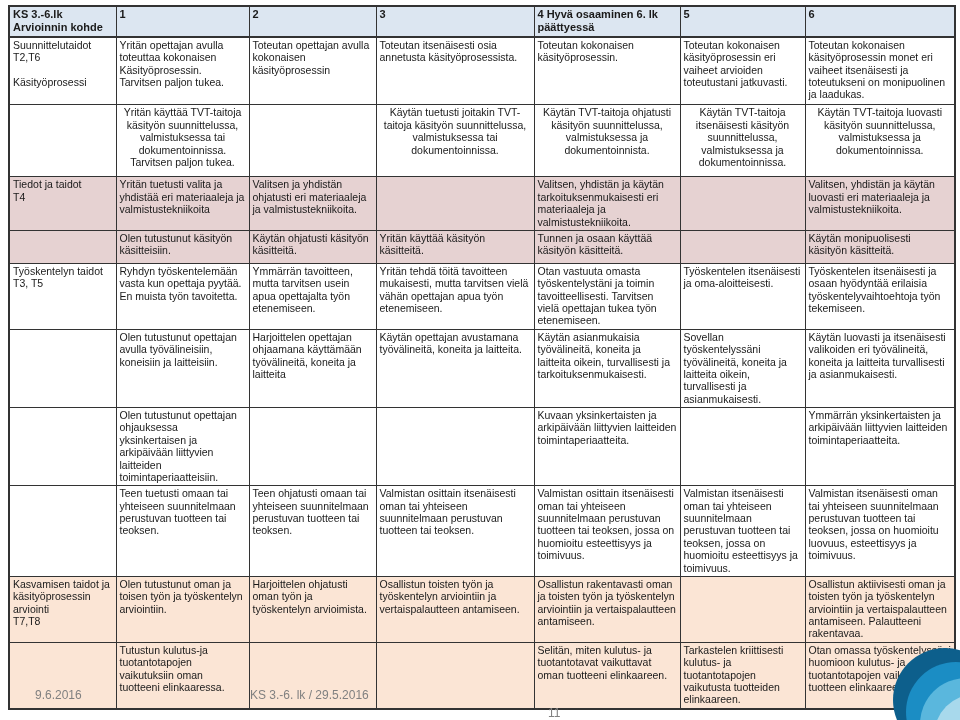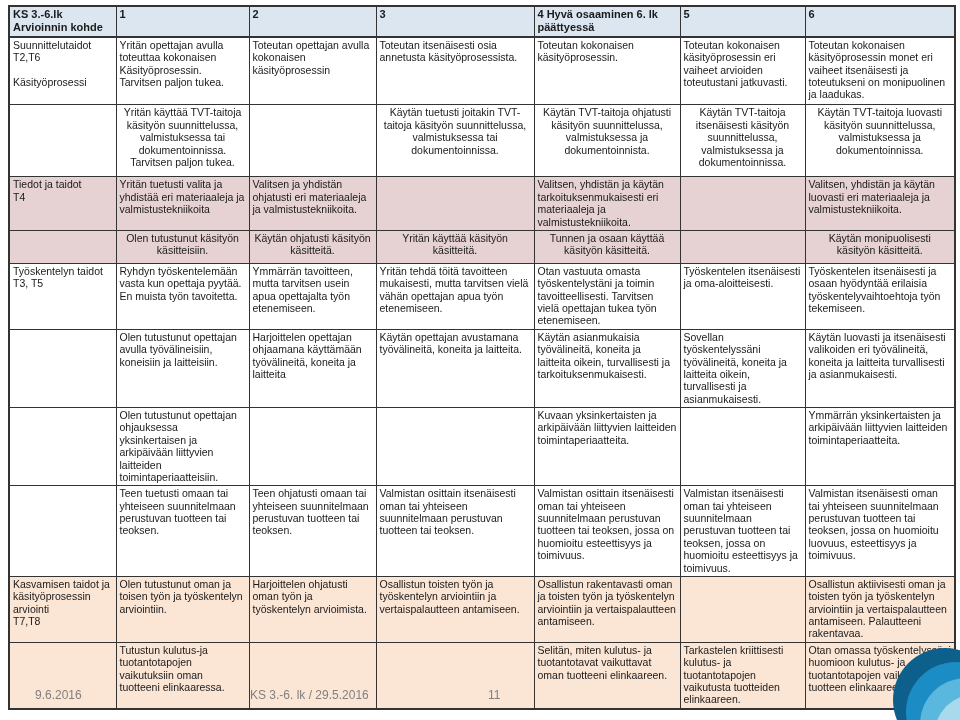--- a/index.html
+++ b/index.html
@@ -27,35 +27,35 @@
   }
   table.rubric thead th{
     background:var(--bandBlue);
     text-align:left; font-weight:bold; font-size:11px;
     border-bottom:2px solid var(--borderCol);
   }
   thead tr{height:26px;}
   tbody tr:nth-child(1){height:68px;}
   tbody tr:nth-child(2){height:72px;text-align:center;}
   tbody tr:nth-child(3){height:46px;}
-  tbody tr:nth-child(4){height:33px;text-align:center;}
+  tbody tr:nth-child(4){height:33px;}
   tbody tr:nth-child(5){height:61px;}
   tbody tr:nth-child(6){height:60px;border-radius:19px;}
   tbody tr:nth-child(7){height:61px;}
   tbody tr:nth-child(8){height:86px;}
   tbody tr:nth-child(9){height:63px;}
   tbody tr:nth-child(10){height:62px;}
   tr.band-white td{background:var(--bandWhite);}
   tr.band-pink td{background:var(--bandPink);}
   tr.band-peach td{background:var(--bandPeach);margin-top:36px;}
 
   .footer-text{position:absolute; top:688px; font-size:12px; color:var(--footerText);}
   .footer-date{left:35px;}
   .footer-title{left:250px;}
-  .footer-page{left:488px;}
+  .footer-page{left:548px;margin-top:18px;}
 
   .logo{position:absolute; left:664px; top:670px; width:296px; height:50px;}
   .logo-word{
     position:absolute; left:0; top:0;
     font-size:30px; font-weight:bold; letter-spacing:1px; color:var(--logoText);
   }
   .logo-swirl{
     position:absolute; left:214px; top:-22px; width:82px; height:72px; overflow:hidden;
   }
 </style>

